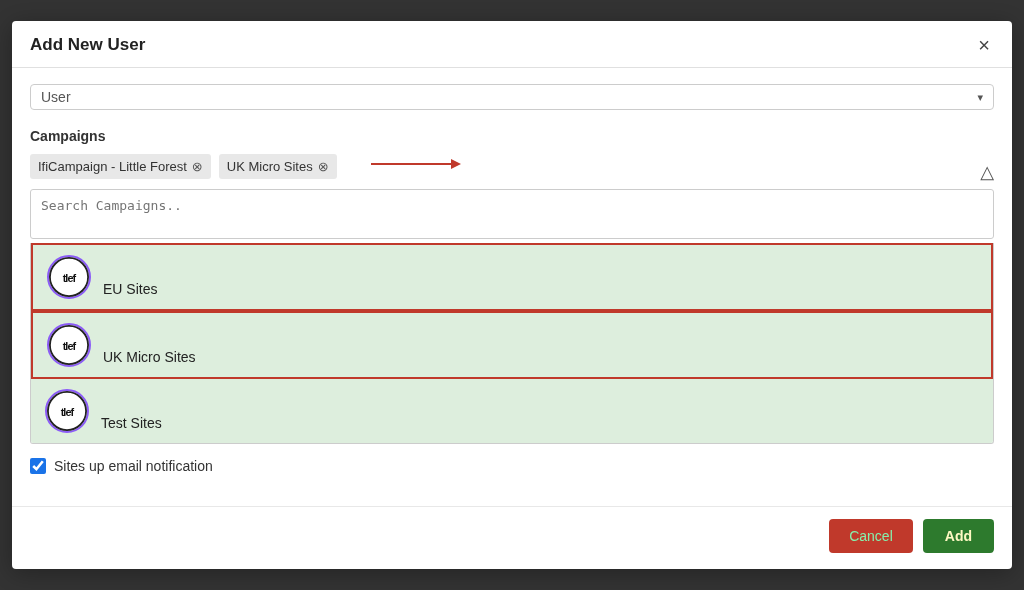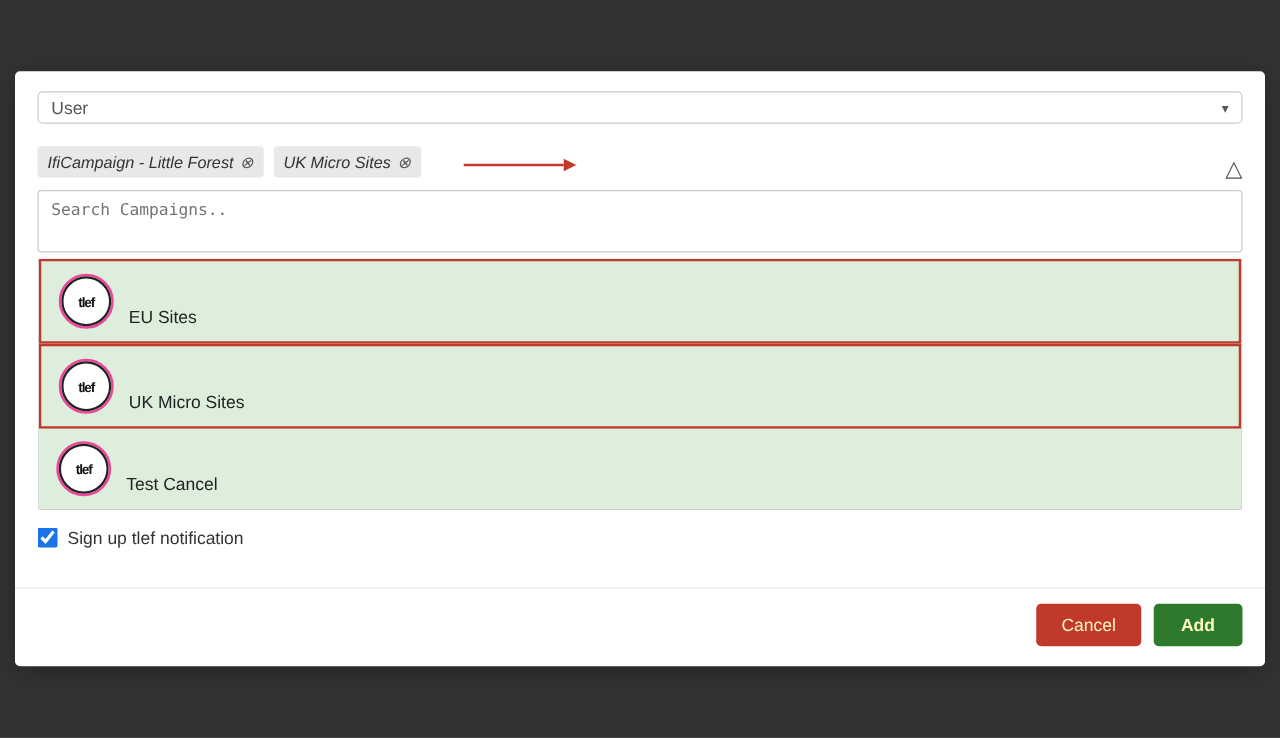--- a/index.html
+++ b/index.html
@@ -78,25 +78,24 @@
     }
     
     .section-label {
       font-size: 14px;
       font-weight: 600;
       color: #333;
       margin-bottom: 10px;
     }
     .selected-tags-row {
       display: flex;
-      align-items: flex-end;
+      align-items: flex-start;
       gap: 8px;
       margin-bottom: 10px;
       flex-wrap: wrap;
-      font-style: italic;
     }
     .campaign-tag {
       background: #e8e8e8;
       border-radius: 3px;
       padding: 5px 8px;
       font-size: 13px;
       color: #333;
       display: flex;
       align-items: center;
       gap: 5px;
@@ -145,21 +144,21 @@
       border: 2px solid #c0392b;
     }
     .campaign-item.selected-background {
       background: #ddeedd;
     }
     .tlef-logo {
       width: 44px;
       height: 44px;
       border-radius: 50%;
       background: #a3a3a3;
-      border: 2px solid #ec4899;
+      border: 2px solid #8b5cf6;
       display: flex;
       align-items: center;
       justify-content: flex-end;
       font-size: 11px;
       font-weight: 900;
       color: #111;
       flex-shrink: 0;
       letter-spacing: -1px;
       overflow: hidden;
     }
@@ -188,21 +187,21 @@
     
     .modal-footer {
       display: flex;
       justify-content: flex-end;
       gap: 10px;
       padding: 12px 18px 16px;
       border-top: 1px solid #e8e8e8;
     }
     .btn-cancel {
       background: #c0392b;
-      color: #fef9c3;
+      color: #86efac;
       border: none;
       border-radius: 4px;
       padding: 9px 20px;
       font-size: 14px;
       cursor: pointer;
       font-weight: 500;
     }
     .btn-add {
       background: #2d7a2d;
       color: #fef9c3;
@@ -226,30 +225,35 @@
     .red-line-arrow svg {
       display: block;
     }
   </style>
 </head>
 <body>
 
 <div class="modal-overlay">
   <div class="modal">
 
+    <div class="modal-header">
+      <span class="modal-title">Add New User</span>
+      <button class="close-btn">×</button>
+    </div>
 
     <div class="modal-body">
 
       
       <div class="role-dropdown">
         <span>User</span>
         <span class="role-dropdown-arrow">▾</span>
       </div>
 
       
+      <div class="section-label">Campaigns</div>
 
       
       <div class="tags-and-arrow-row">
         <div class="selected-tags-row">
           <div class="campaign-tag">
             <span>IfiCampaign - Little Forest</span>
             <span class="tag-remove">⊗</span>
           </div>
           <div class="campaign-tag">
             <span>UK Micro Sites</span>
@@ -294,29 +298,29 @@
           <span class="campaign-name">UK Micro Sites</span>
         </div>
 
         <div class="campaign-item selected-background">
           <div class="tlef-logo">
             <svg width="44" height="44" viewBox="0 0 44 44">
               <circle cx="22" cy="22" r="21" fill="white" stroke="#222" stroke-width="2"></circle>
               <text x="22" y="27" text-anchor="middle" font-size="12" font-weight="900" font-family="Arial" fill="#111">tlef</text>
             </svg>
           </div>
-          <span class="campaign-name">Test Cancel</span>
+          <span class="campaign-name">Test Sites</span>
         </div>
 
       </div>
 
       
       <div class="checkbox-row">
         <input type="checkbox" id="signup-check" checked="" style="">
-        <label for="signup-check" class="checkbox-label">Sign up tlef notification</label>
+        <label for="signup-check" class="checkbox-label">Sites up email notification</label>
       </div>
 
     </div>
 
     <div class="modal-footer">
       <button class="btn-cancel">Cancel</button>
       <button class="btn-add">Add</button>
     </div>
 
   </div>

